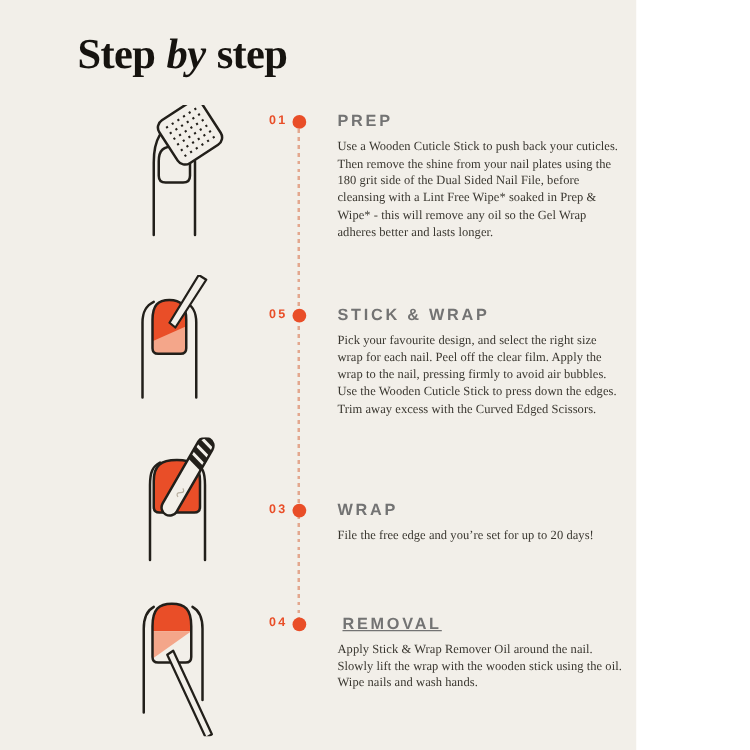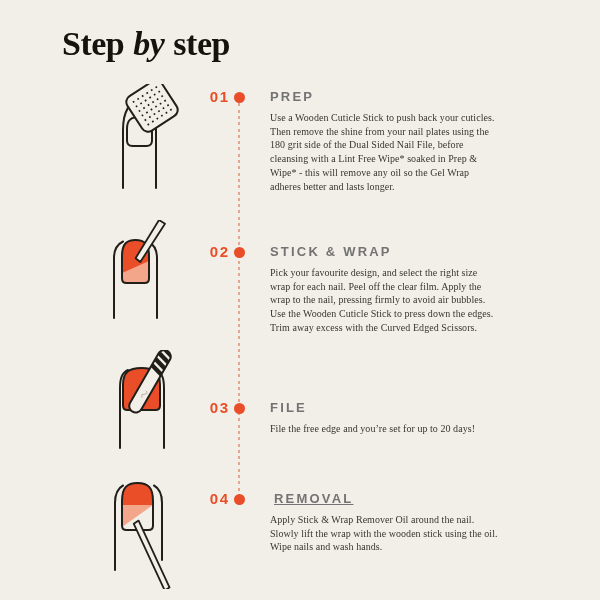--- a/index.html
+++ b/index.html
@@ -1,38 +1,38 @@
 <!DOCTYPE html>
 <html style="--background: #F2EFE9; --accent: #E94E28; --peach: #F4A68A; --ink: #221F1A; --body_text: #39362F; --heading_text: #16130F; --timeline_dash: #E3A78E;"><head>
 <meta charset="utf-8">
 <style>
   :root{
     --background:#F2EFE9; --accent:#E94E28; --peach:#F4A68A; --ink:#221F1A;
     --body_text:#39362F; --heading_text:#16130F; --timeline_dash:#E3A78E;
   }
   html,body{margin:0;padding:0;}
   .canvas{
-    position:relative;width:600px;height:600px;overflow:hidden;
+    position:relative;width:509px;height:600px;overflow:hidden;
     background:var(--background);
     font-family:"Liberation Sans",sans-serif;
   }
   .page-title{
     position:absolute;left:62px;top:27px;margin:0;
     font-family:"Liberation Serif",serif;font-weight:700;
     font-size:34px;line-height:1;letter-spacing:-0.5px;color:var(--heading_text);
   }
   .page-title em{font-style:italic;padding:0 1px;}
   .tline{
     position:absolute;left:238px;top:97px;width:2px;height:402px;
     background:repeating-linear-gradient(to bottom,var(--timeline_dash) 0 3px,transparent 3px 6.3px);
   }
   .step{position:absolute;left:0;width:600px;}
   .num{
     position:absolute;left:192px;top:0;width:38px;text-align:right;
-    font-size:15px;font-weight:700;letter-spacing:1.8px;line-height:16px;color:var(--accent);
+    font-size:10px;font-weight:700;letter-spacing:1.8px;line-height:16px;color:var(--accent);
   }
   .dot{
     position:absolute;left:234px;top:3px;width:11px;height:11px;border-radius:50%;
     background:var(--accent);
   }
   .stitle{
     position:absolute;left:270px;top:0;margin:0;
     font-size:13px;font-weight:700;letter-spacing:2.2px;line-height:16px;color:#737373;
   }
   .s4 .stitle{left:274px;text-decoration:underline;}
@@ -121,30 +121,30 @@
   </div>
 
   <section class="step s1" style="top:89px;">
     <span class="num">01</span>
     <span class="dot"></span>
     <h2 class="stitle">PREP</h2>
     <p class="sbody">Use a Wooden Cuticle Stick to push back your cuticles. Then remove the shine from your nail plates using the 180 grit side of the Dual Sided Nail File, before cleansing with a Lint Free Wipe* soaked in Prep &amp; Wipe* - this will remove any oil so the Gel Wrap adheres better and lasts longer.</p>
   </section>
 
   <section class="step s2" style="top:244px;">
-    <span class="num">02</span>
+    <span class="num">05</span>
     <span class="dot"></span>
     <h2 class="stitle">STICK &amp; WRAP</h2>
     <p class="sbody">Pick your favourite design, and select the right size wrap for each nail. Peel off the clear film. Apply the wrap to the nail, pressing firmly to avoid air bubbles. Use the Wooden Cuticle Stick to press down the edges. Trim away excess with the Curved Edged Scissors.</p>
   </section>
 
   <section class="step s3" style="top:400px;">
     <span class="num">03</span>
     <span class="dot"></span>
-    <h2 class="stitle">FILE</h2>
+    <h2 class="stitle">WRAP</h2>
     <p class="sbody">File the free edge and you’re set for up to 20 days!</p>
   </section>
 
   <section class="step s4" style="top:491px;">
     <span class="num">04</span>
     <span class="dot"></span>
     <h2 class="stitle">REMOVAL</h2>
     <p class="sbody">Apply Stick &amp; Wrap Remover Oil around the nail. Slowly lift the wrap with the wooden stick using the oil. Wipe nails and wash hands.</p>
   </section>
 

